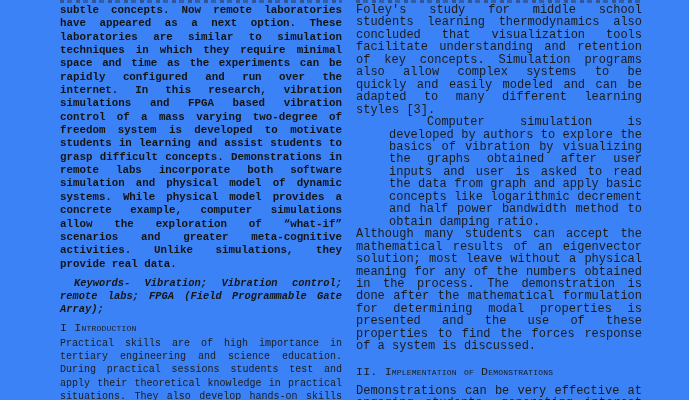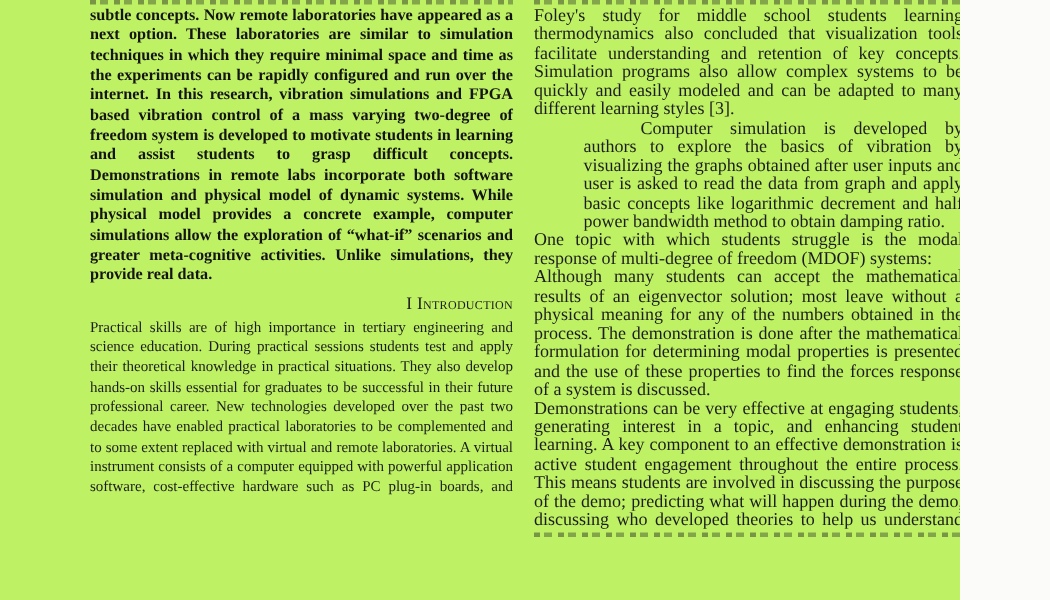--- a/index.html
+++ b/index.html
@@ -2,25 +2,25 @@
 <html><head>
 <meta charset="utf-8">
 <style>
   html, body {
     margin: 0;
     padding: 0;
     background: #fbfbf9;
   }
   .page {
     position: relative;
-    width: 640px;
+    width: 689px;
     height: 400px;
     overflow: hidden;
-    background: #bef264;
-    font-family: Liberation Serif, serif;
+    background: #3b82f6;
+    font-family: Liberation Mono, monospace;
     color: #1c1c1c;
   }
   .col {
     position: absolute;
     top: 0;
     filter: blur(0.25px);
   }
   .col-left  { left: 60px;  width: 282px; }
   .col-right { left: 356px; width: 286px; }
 
@@ -49,21 +49,21 @@
     font-size: 10.4px;
     line-height: 13px;
     text-align: justify;
     text-indent: 14px;
     color: #161616;
   }
   .sec-heading {
     font-variant: small-caps;
     font-size: 11.6px;
     line-height: 13px;
-    text-align: right;
+    text-align: left;
     letter-spacing: 0.2px;
   }
   .sec-heading.h1 { margin-top: 5px; margin-bottom: 3px; }
   .sec-heading.h2 { margin-top: 12px; margin-bottom: 7px; }
 
   .body-par {
     font-size: 10px;
     line-height: 13.3px;
     text-align: justify;
     margin: 0;
@@ -78,27 +78,28 @@
   .clip-cont { text-align-last: justify; } 
 </style>
 </head>
 <body>
 
 <div class="page">
 
   <div class="col col-left">
     <div class="cut-line"></div>
     <div class="abstract">subtle concepts. Now remote laboratories have appeared as a next option. These laboratories are similar to simulation techniques in which they require minimal space and time as the experiments can be rapidly configured and run over the internet. In this research, vibration simulations and FPGA based vibration control of a mass varying two-degree of freedom system is developed to motivate students in learning and assist students to grasp difficult concepts. Demonstrations in remote labs incorporate both software simulation and physical model of dynamic systems. While physical model provides a concrete example, computer simulations allow the exploration of “what-if” scenarios and greater meta-cognitive activities. Unlike simulations, they provide real data.</div>
+    <div class="keywords">Keywords- Vibration; Vibration control; remote labs; FPGA (Field Programmable Gate Array);</div>
     <div class="sec-heading h1">I Introduction</div>
     <p class="body-par clip-cont">Practical skills are of high importance in tertiary engineering and science education. During practical sessions students test and apply their theoretical knowledge in practical situations. They also develop hands-on skills essential for graduates to be successful in their future professional career. New technologies developed over the past two decades have enabled practical laboratories to be complemented and to some extent replaced with virtual and remote laboratories. A virtual instrument consists of a computer equipped with powerful application software, cost-effective hardware such as PC plug-in boards, and</p>
   </div>
 
   <div class="col col-right">
     <div class="cut-line"></div>
     <p class="body-par-r">Foley's study for middle school students learning thermodynamics also concluded that visualization tools facilitate understanding and retention of key concepts. Simulation programs also allow complex systems to be quickly and easily modeled and can be adapted to many different learning styles [3].</p>
     <p class="body-par-r indent-first">Computer simulation is developed by authors to explore the basics of vibration by visualizing the graphs obtained after user inputs and user is asked to read the data from graph and apply basic concepts like logarithmic decrement and half power bandwidth method to obtain damping ratio.</p>
-    <p class="body-par-r">One topic with which students struggle is the modal response of multi-degree of freedom (MDOF) systems:</p>
     <p class="body-par-r">Although many students can accept the mathematical results of an eigenvector solution; most leave without a physical meaning for any of the numbers obtained in the process. The demonstration is done after the mathematical formulation for determining modal properties is presented and the use of these properties to find the forces response of a system is discussed.</p>
+    <div class="sec-heading h2">II. Implementation of Demonstrations</div>
     <p class="body-par-r clip-cont">Demonstrations can be very effective at engaging students, generating interest in a topic, and enhancing student learning. A key component to an effective demonstration is active student engagement throughout the entire process. This means students are involved in discussing the purpose of the demo; predicting what will happen during the demo, discussing who developed theories to help us understand</p>
     <div class="cut-line bottom"></div>
   </div>
 
 </div>
 
 </body></html>

